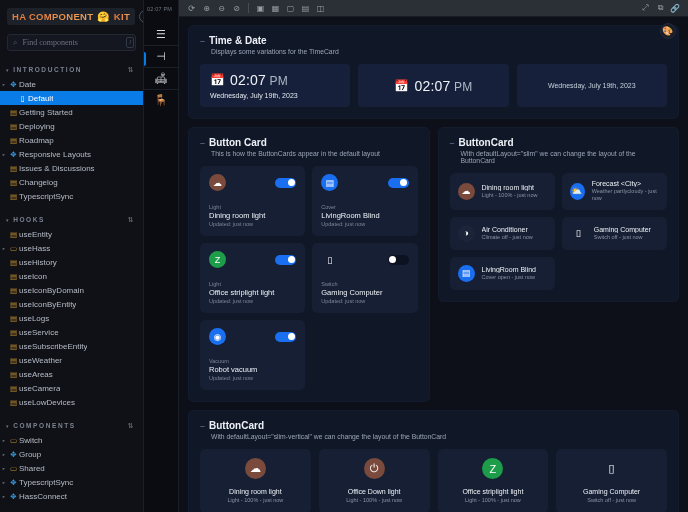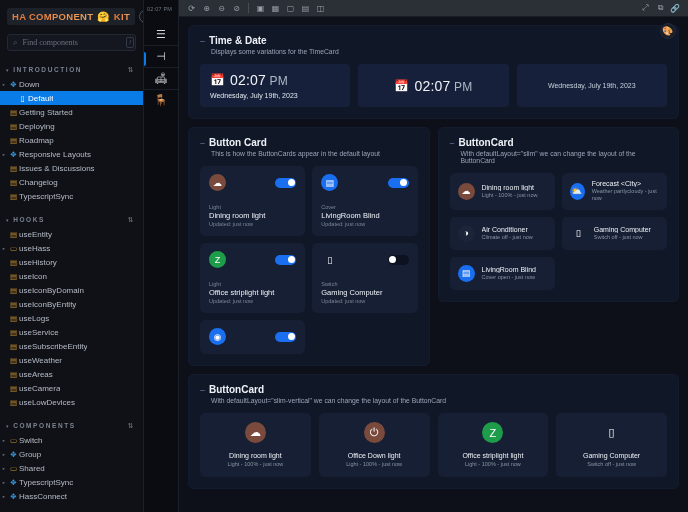--- a/index.html
+++ b/index.html
@@ -228,21 +228,21 @@
         <div class="section-head">
           <span style="display: flex; align-items: center;">
             <span class="caret">▾</span>
             <span>INTRODUCTION</span>
           </span>
           <span class="sortico">⇅</span>
         </div>
         <div class="nav-item">
           <span class="arrow">▸</span>
           <span class="ico ic-comp">✥</span>
-          <span class="lbl">Down</span>
+          <span class="lbl">Date</span>
         </div>
         <div class="nav-item sel">
           <span class="arrow" style="margin-left: 9px;"></span>
           <span class="ico ic-story" style="color: rgb(255, 255, 255);">▯</span>
           <span class="lbl">Default</span>
         </div>
         <div class="nav-item">
           <span class="arrow"></span>
           <span class="ico ic-doc">▤</span>
           <span class="lbl">Getting Started</span>
@@ -511,20 +511,25 @@
                     <div class="bc-upd">Updated: just now</div>
                   </div>
                 </div>
                 <div class="bcard">
                   <div class="bcard-top">
                     <div class="circ blue">◉</div>
                     <div class="toggle on">
                       <div class="knob"></div>
                     </div>
                   </div>
+                  <div class="bcard-meta">
+                    <div class="bc-dom">Vacuum</div>
+                    <div class="bc-name">Robot vacuum</div>
+                    <div class="bc-upd">Updated: just now</div>
+                  </div>
                 </div>
               </div>
           </div>
         </div>
         <div class="col">
           <div class="panel">
             <div class="panel-title">
               <span class="dash">–</span>
               <span>ButtonCard</span>
             </div>

